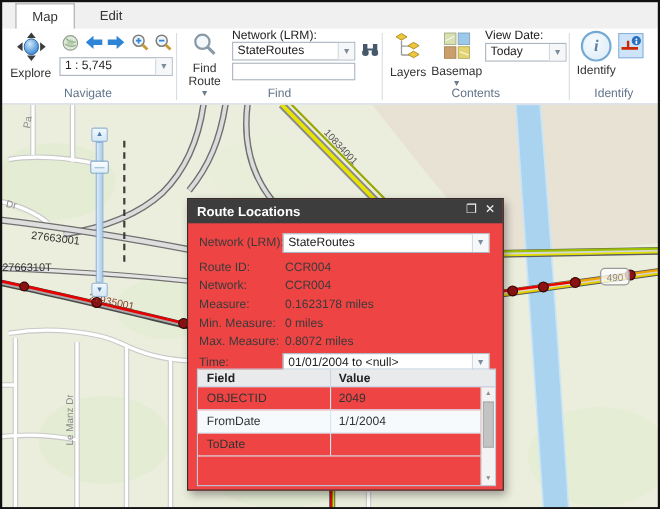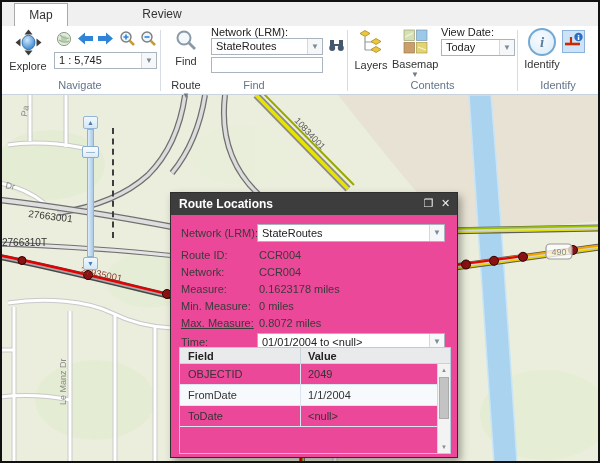--- a/index.html
+++ b/index.html
@@ -44,21 +44,21 @@
   .zbtn { position:absolute; left:2px; width:15px; height:13px; background:linear-gradient(#f2f8fd,#d5e7f6);
     border:1px solid #93b6d6; color:#4d7fae; font-size:7px; text-align:center; line-height:11px; border-radius:2px; }
   .ztrack { position:absolute; left:6px; top:13px; width:7px; height:128px;
     background:linear-gradient(90deg,#dcecf9,#abcbe8); border:1px solid #8fb4d6; }
   .zthumb { position:absolute; left:1px; top:30px; width:17px; height:12px; border-radius:2px;
     background:linear-gradient(#fbfdff,#dcebf8); border:1px solid #88add0; }
   .zthumb::after { content:""; position:absolute; left:3px; right:3px; top:5px; border-top:1px solid #9db9d2; }
   .ticks { position:absolute; left:112px; top:128px; height:110px; width:0; border-left:2px dashed #3d3d3d; z-index:4; }
 
   
-  .dlg { position:absolute; left:170px; top:192px; width:288px; height:266px; background:#ec4899;
+  .dlg { position:absolute; left:170px; top:180px; width:288px; height:266px; background:#ef4444;
     border:1px solid #2e2e2e; box-shadow:3px 4px 8px rgba(0,0,0,.35); z-index:30; font-size:11px; color:#333; }
   .dlg-title { position:absolute; left:0; top:0; right:0; height:22px; background:#3d3d3d; color:#fff;
     font-size:12px; font-weight:bold; line-height:22px; padding-left:8px; }
   .dlg-btn { position:absolute; top:0; width:17px; height:22px; color:#eee; text-align:center; line-height:21px; font-size:11px; }
   .fldlbl { position:absolute; left:10px; font-size:11px; color:#3a3a3a; }
   .fldval { position:absolute; left:88px; font-size:11px; color:#3a3a3a; }
   .dcombo { position:absolute; left:86px; width:188px; height:18px; }
   .dcombo .val { line-height:16px; }
   .dcombo .arw { line-height:16px; }
 
@@ -223,21 +223,21 @@
   <div class="zslider">
     <div class="zbtn" style="top:0;">▲</div>
     <div class="ztrack"></div>
     <div class="zthumb"></div>
     <div class="zbtn" style="top:141px;">▼</div>
   </div>
 
   <div class="ribbon">
     <div class="tabstrip">
       <div class="tab active" style="left:14px; width:54px;">Map</div>
-      <div class="tab" style="left:132px; width:60px;">Review</div>
+      <div class="tab" style="left:76px; width:50px;">Edit</div>
     </div>
 
     <div class="bigbtn" style="left:4px; top:29px; width:48px;">
       <svg width="27" height="27" viewBox="0 0 27 27">
         <defs>
             <radialGradient id="gExp" cx="40%" cy="32%" r="75%">
           <stop offset="0" stop-color="#cfe9fa"></stop>
               <stop offset="1" stop-color="#2f7fd0"></stop>
         </radialGradient>
           </defs>
@@ -286,21 +286,21 @@
     </div>
     <div class="grouplabel" style="left:0; width:160px;">Navigate</div>
     <div class="sep" style="left:160px;"></div>
 
     <div class="bigbtn" style="left:165px; top:29px; width:42px;">
       <svg width="22" height="22" viewBox="0 0 22 22">
         <circle cx="9" cy="9" r="6.5" fill="#f3f8fb" stroke="#8a99a6" stroke-width="2"></circle>
         <path d="M13.8,13.8 L20,20" stroke="#8a99a6" stroke-width="2.8"></path>
       </svg>
       <div class="cap">Find</div>
-      <div class="cap" style="margin-top:12px;">Route</div>
+      <div class="cap" style="margin-top:0;">Route</div>
       <div class="ddown">▼</div>
     </div>
     <div class="lbl" style="left:211px; top:26px;">Network (LRM):</div>
     <div class="combo" style="left:211px; top:38px; width:112px; height:17px;">
       <span class="val">StateRoutes</span>
       <span class="arw">▼</span>
     </div>
     <div class="smallico" style="left:328px; top:38px;">
       <svg width="17" height="15" viewBox="0 0 17 15">
         <path d="M2,2 h4 v4 h5 v-4 h4 v7 a2.2,2.2 0 0 1 -4.4,0 v-1 h-4.2 v1 a2.2,2.2 0 0 1 -4.4,0 Z" fill="#46586c"></path>
@@ -369,21 +369,21 @@
       <span class="arw">▼</span>
     </div>
     <div class="fldlbl" style="top:56px;">Route ID:</div>
     <div class="fldval" style="top:56px;">CCR004</div>
     <div class="fldlbl" style="top:73px;">Network:</div>
     <div class="fldval" style="top:73px;">CCR004</div>
     <div class="fldlbl" style="top:90px;">Measure:</div>
     <div class="fldval" style="top:90px;">0.1623178 miles</div>
     <div class="fldlbl" style="top:107px;">Min. Measure:</div>
     <div class="fldval" style="top:107px;">0 miles</div>
-    <div class="fldlbl" style="top:124px;text-decoration:underline;">Max. Measure:</div>
+    <div class="fldlbl" style="top:124px;">Max. Measure:</div>
     <div class="fldval" style="top:124px;text-align:right;">0.8072 miles</div>
     <div class="fldlbl" style="top:143px;">Time:</div>
     <div class="dcombo combo" style="top:140px;">
       <span class="val">01/01/2004 to &lt;null&gt;</span>
       <span class="arw">▼</span>
     </div>
 
     <div class="rtable">
       <div class="rthead">
         <span class="rcell-f" style="line-height:16px;">Field</span>
@@ -396,21 +396,20 @@
           <span class="rcell-v">2049</span>
           <span class="coldiv"></span>
         </div>
         <div class="rtrow" style="top:21px; height:21px; background:#f7fafd;">
           <span class="rcell-f">FromDate</span>
           <span class="rcell-v">1/1/2004</span>
           <span class="coldiv"></span>
         </div>
         <div class="rtrow" style="top:42px; height:21px;">
           <span class="rcell-f">ToDate</span>
-          <span class="rcell-v">&lt;null&gt;</span>
           <span class="coldiv"></span>
         </div>
       </div>
       <div class="vscroll">
         <div class="vs-arr" style="top:0;">▲</div>
         <div class="vs-thumb"></div>
         <div class="vs-arr" style="bottom:0;">▼</div>
       </div>
     </div>
   </div>

